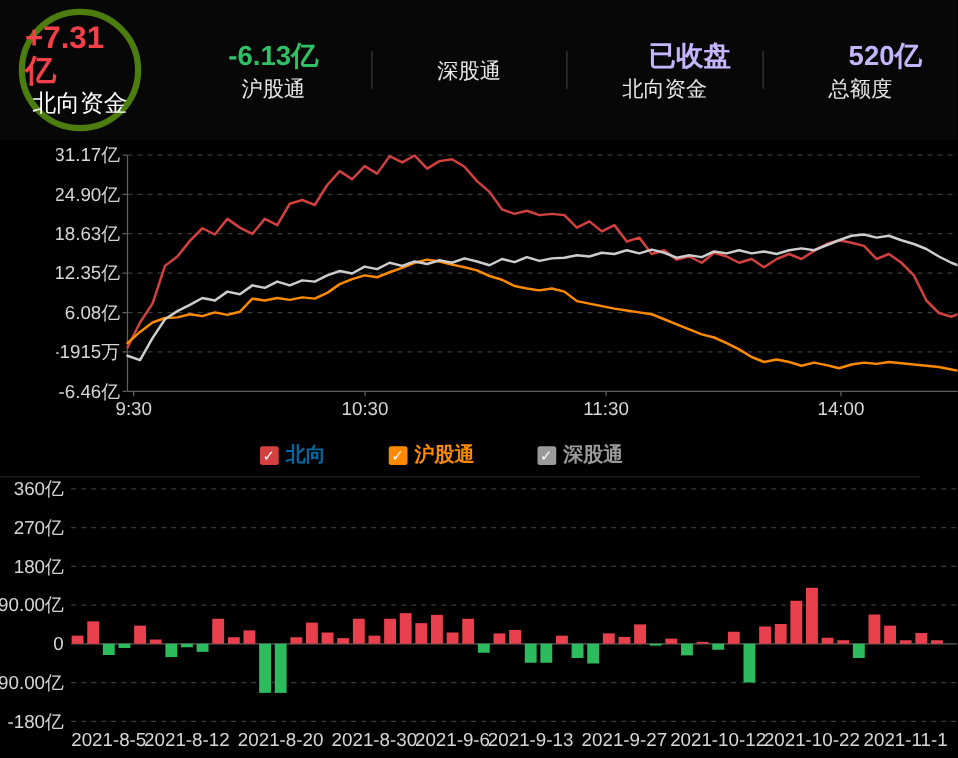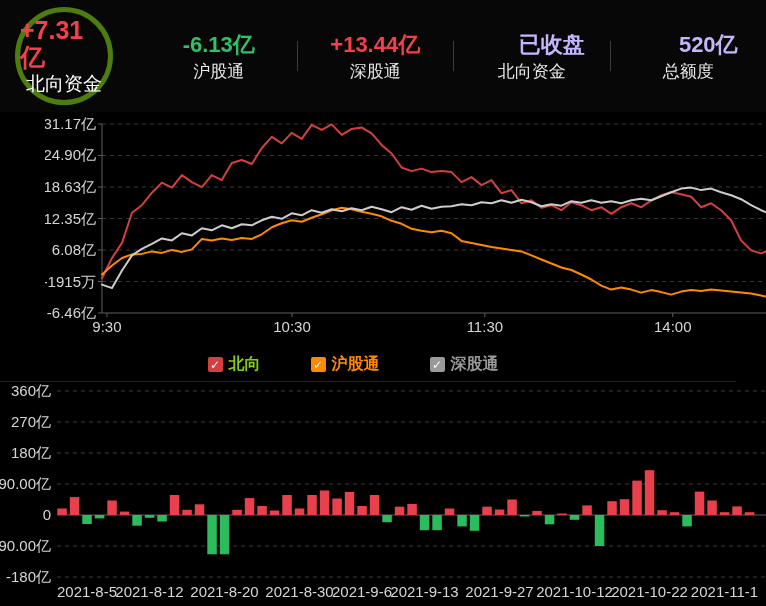--- a/index.html
+++ b/index.html
@@ -43,21 +43,20 @@
       <div class="v">+7.31亿</div>
       <div class="l">北向资金</div>
     </div>
     <div class="stats">
       <div class="stat green">
         <div class="v">-6.13亿</div>
         <div class="l">沪股通</div>
       </div>
       <div class="vdiv"></div>
       <div class="stat red">
-        <div class="v">+13.44亿</div>
         <div class="l">深股通</div>
       </div>
       <div class="vdiv"></div>
       <div class="stat white">
         <div class="v">已收盘</div>
         <div class="l">北向资金</div>
       </div>
       <div class="vdiv"></div>
       <div class="stat white">
         <div class="v">520亿</div>
@@ -102,21 +101,21 @@
         <text x="766" y="220" text-anchor="middle" font-size="15" fill="#d6d6d6">15:00</text>
         <polyline points="57.0,166.0 67.0,146.0 77.0,130.9 87.0,100.7 96.9,93.2 106.9,80.7 116.9,70.6 126.9,75.6 136.9,63.1 146.9,70.1 156.9,75.1 166.8,63.1 176.8,68.1 186.8,51.0 196.8,48.0 206.8,52.0 216.8,36.0 226.8,24.9 236.7,31.4 246.7,20.9 256.7,26.9 266.7,12.9 276.7,17.9 286.7,12.4 296.7,22.9 306.6,16.9 316.6,15.4 326.6,21.4 336.6,32.9 346.6,41.5 356.6,55.5 366.6,59.1 376.5,56.6 386.5,60.1 396.5,59.1 406.5,60.1 416.5,70.1 426.5,65.1 436.5,73.1 446.5,68.1 456.4,81.2 466.4,78.1 476.4,91.2 486.4,88.2 496.4,95.7 506.4,93.2 516.4,98.2 526.3,90.2 536.3,93.2 546.3,98.2 556.3,95.2 566.3,101.8 576.3,95.2 586.3,91.2 596.2,95.2 606.2,88.7 616.2,83.2 626.2,80.2 636.2,82.2 646.2,84.7 656.2,95.2 666.1,91.2 676.1,98.2 686.1,108.3 696.1,128.4 706.1,138.4 716.1,141.4 726.1,137.4 736.0,140.4 746.0,135.9 756.0,139.4 766.0,131.9" fill="none" stroke="#d24040" stroke-width="2" stroke-linejoin="round" stroke-linecap="round"></polyline>
         <polyline points="57.0,162.5 67.0,153.5 77.0,146.0 87.0,142.4 96.9,141.9 106.9,139.4 116.9,140.9 126.9,137.9 136.9,139.9 146.9,137.4 156.9,126.9 166.8,128.4 176.8,126.4 186.8,127.9 196.8,125.9 206.8,126.9 216.8,122.3 226.8,115.3 236.7,111.3 246.7,108.3 256.7,109.8 266.7,105.8 276.7,102.3 286.7,98.2 296.7,95.7 306.6,97.2 316.6,99.7 326.6,101.8 336.6,104.3 346.6,108.8 356.6,111.8 366.6,116.8 376.5,118.8 386.5,120.3 396.5,118.8 406.5,121.3 416.5,128.9 426.5,130.9 436.5,132.9 446.5,134.9 456.4,136.4 466.4,137.9 476.4,139.4 486.4,143.4 496.4,147.5 506.4,151.5 516.4,155.5 526.3,158.0 536.3,162.5 546.3,167.5 556.3,173.6 566.3,177.6 576.3,175.6 586.3,177.6 596.2,180.6 606.2,178.1 616.2,180.1 626.2,182.6 636.2,179.6 646.2,178.1 656.2,179.1 666.1,177.6 676.1,178.6 686.1,179.6 696.1,180.6 706.1,181.6 716.1,183.6 726.1,185.6 736.0,193.7 746.0,197.7 756.0,199.2 766.0,199.2" fill="none" stroke="#ff8a00" stroke-width="2" stroke-linejoin="round" stroke-linecap="round"></polyline>
         <polyline points="57.0,172.6 67.0,176.1 77.0,158.5 87.0,143.4 96.9,136.9 106.9,131.9 116.9,126.4 126.9,128.4 136.9,121.3 146.9,123.4 156.9,116.3 166.8,118.3 176.8,113.3 186.8,116.3 196.8,112.3 206.8,113.3 216.8,108.3 226.8,104.8 236.7,106.8 246.7,101.3 256.7,103.3 266.7,98.2 276.7,100.7 286.7,97.2 296.7,99.2 306.6,96.2 316.6,98.2 326.6,94.7 336.6,97.2 346.6,100.2 356.6,95.2 366.6,97.7 376.5,93.7 386.5,96.7 396.5,94.7 406.5,94.2 416.5,92.2 426.5,93.2 436.5,90.2 446.5,91.2 456.4,88.2 466.4,90.7 476.4,87.7 486.4,90.2 496.4,94.2 506.4,92.2 516.4,93.7 526.3,89.2 536.3,90.7 546.3,88.2 556.3,90.7 566.3,89.2 576.3,91.2 586.3,88.2 596.2,86.7 606.2,88.2 616.2,84.2 626.2,80.2 636.2,76.6 646.2,75.6 656.2,78.1 666.1,76.6 676.1,80.2 686.1,83.2 696.1,87.2 706.1,93.2 716.1,98.2 726.1,102.3 736.0,105.8 746.0,109.3 756.0,107.3 766.0,101.3" fill="none" stroke="#cdcdcd" stroke-width="2" stroke-linejoin="round" stroke-linecap="round"></polyline>
       </svg>
   </div>
 
   <div class="legend">
     <div class="legend-item">
       <span class="cbox" id="cb0" style="background: rgb(210, 64, 64);">✓</span>
-      <span class="t" id="lt0" style="color: #84cc16;">北向</span>
+      <span class="t" id="lt0" style="color: #0369a1;">北向</span>
     </div>
     <div class="legend-item">
       <span class="cbox" id="cb1" style="background: rgb(255, 138, 0);">✓</span>
       <span class="t" id="lt1" style="color: rgb(255, 138, 0);">沪股通</span>
     </div>
     <div class="legend-item">
       <span class="cbox" id="cb2" style="background: rgb(154, 154, 154);">✓</span>
       <span class="t" id="lt2" style="color: rgb(154, 154, 154);">深股通</span>
     </div>
   </div>

